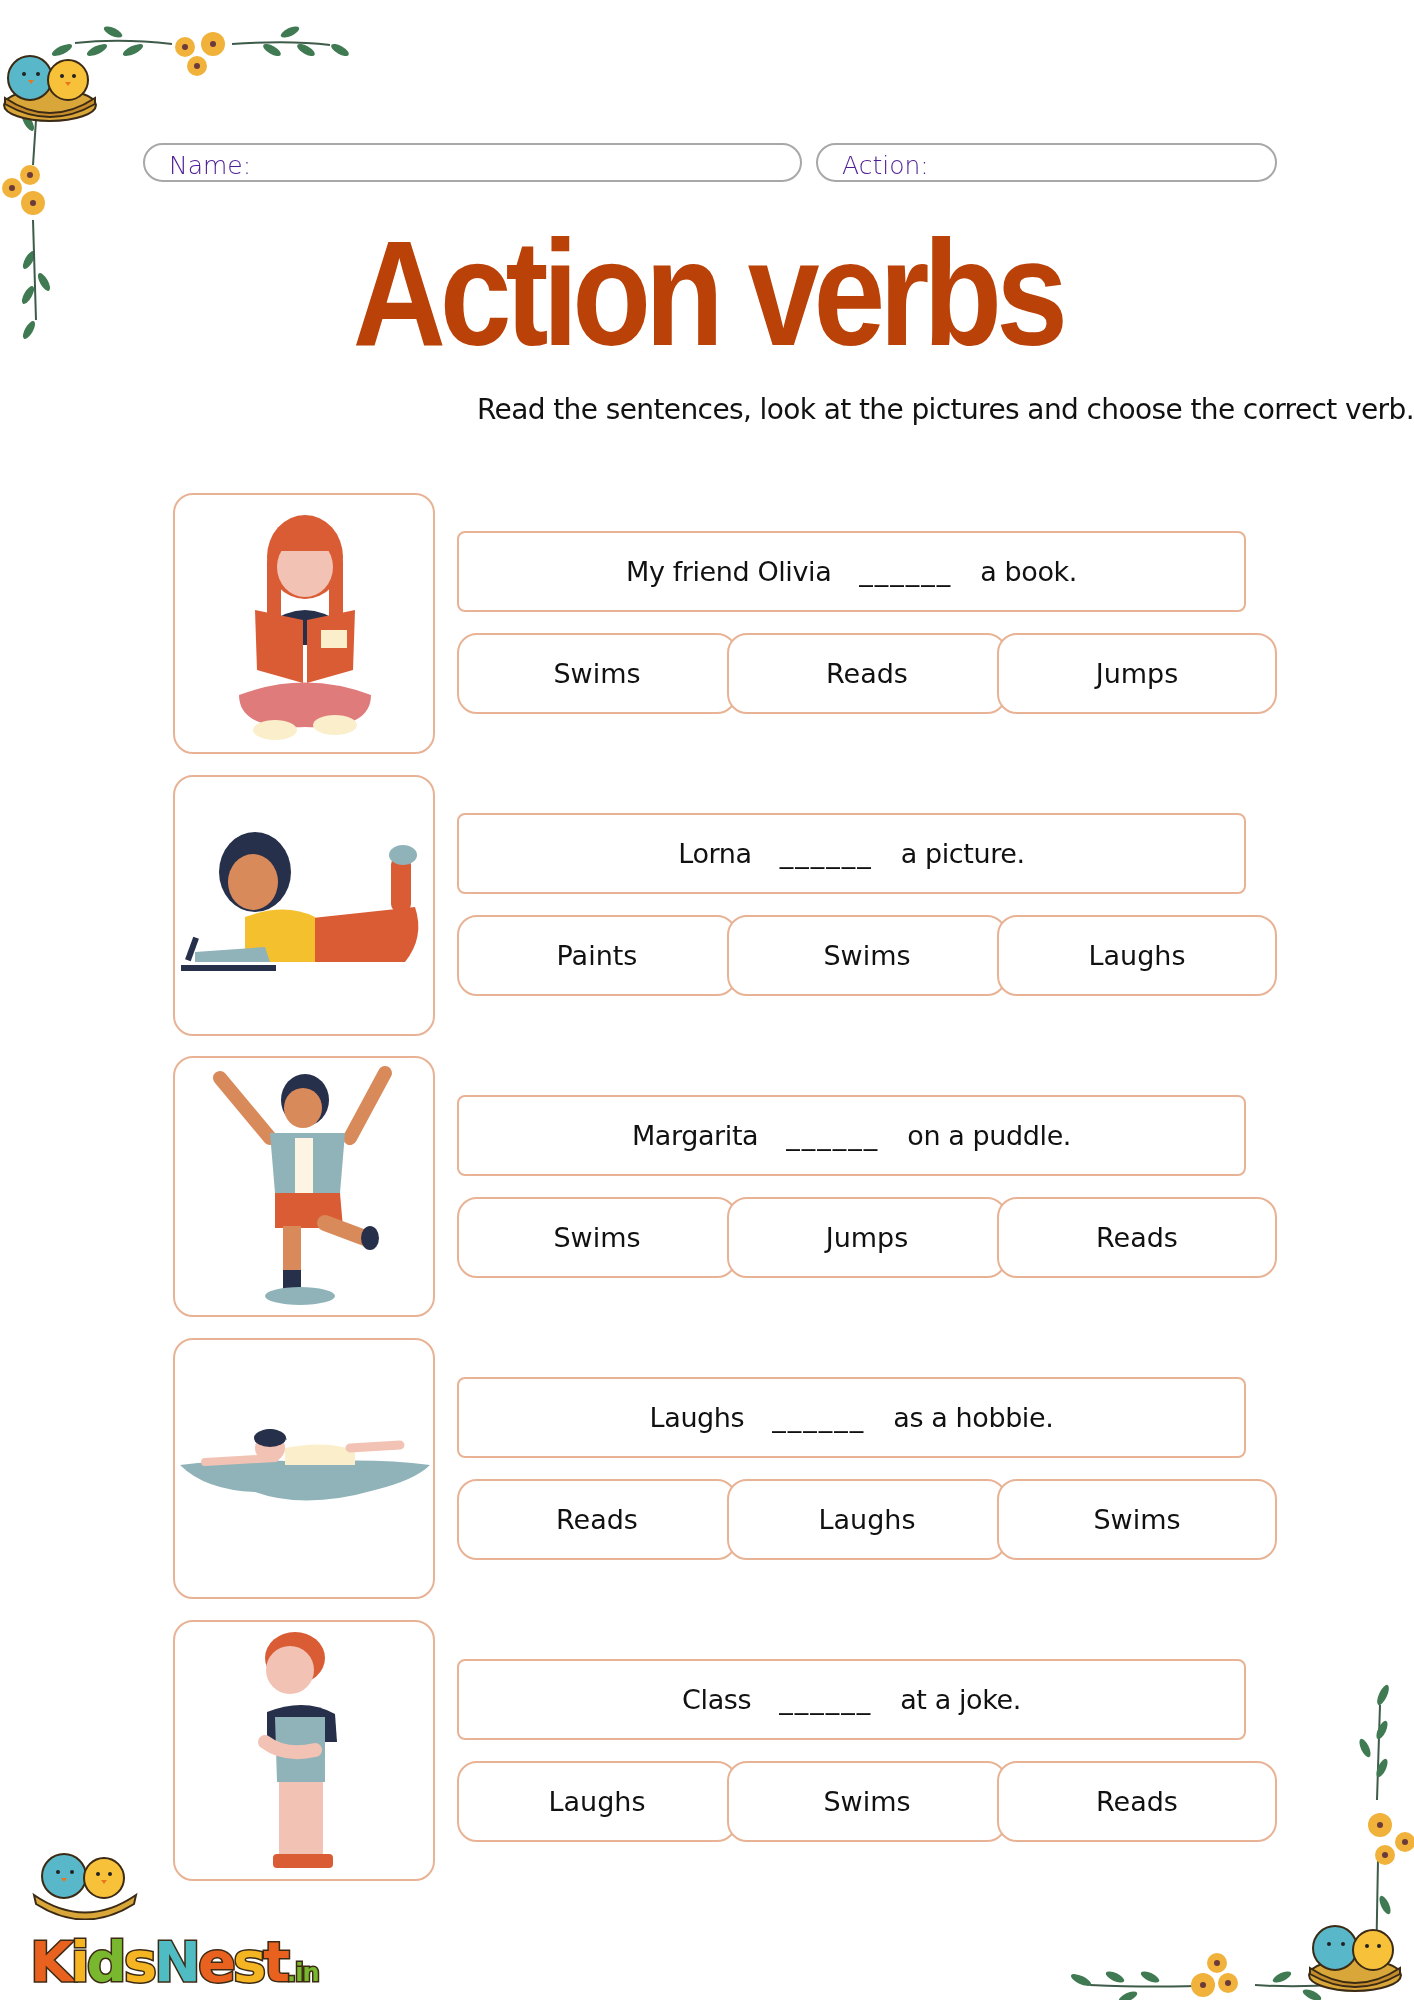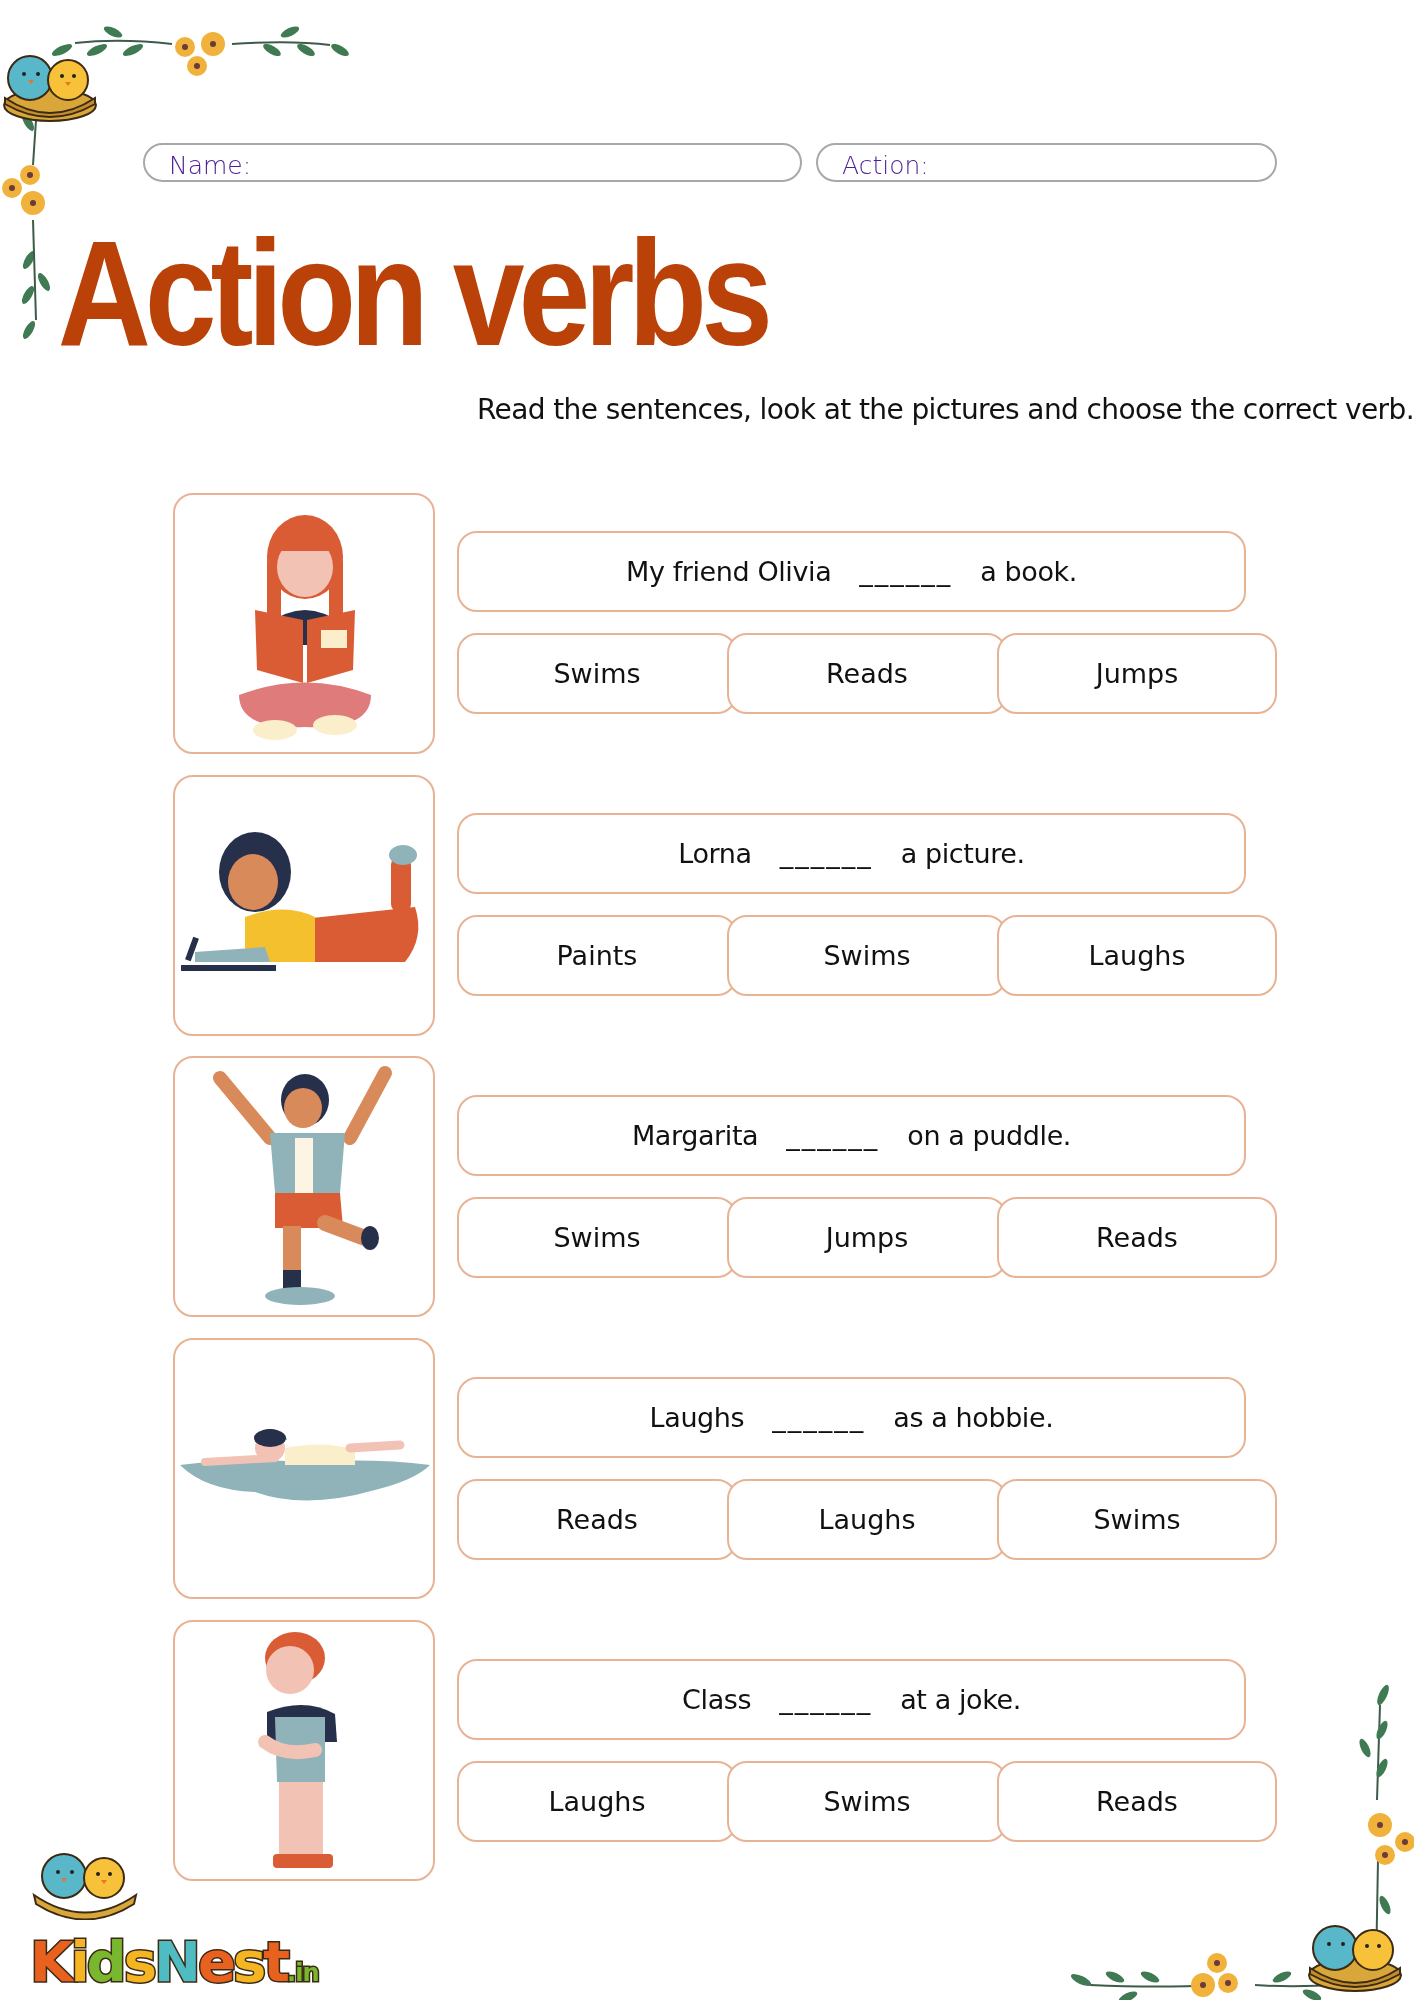--- a/index.html
+++ b/index.html
@@ -1,25 +1,25 @@
 <!DOCTYPE html>
 <html><head>
 <meta charset="utf-8">
 <style>
   html, body { margin:0; padding:0; background:#ffffff; }
   body { width:1414px; height:2000px; position:relative; overflow:hidden; font-family:"Liberation Sans", sans-serif; color:#111; }
   .abs { position:absolute; }
   .field { position:absolute; top:143px; height:39px; border:2px solid #a8a8a8; border-radius:22px; box-sizing:border-box; }
   .field span { position:absolute; left:24px; top:6px; font-size:25px; color:#4c1d95; font-family:"DejaVu Sans", sans-serif; font-weight:300; }
-  #title { position:absolute; left:0; width:1414px; top:218px; font-size:150px; font-weight:bold; color:#BA4108; letter-spacing:-7px; line-height:150px; font-family:"Liberation Sans", sans-serif; }
+  #title { position:absolute; left:0; width:1414px; top:218px; text-align:center; font-size:150px; font-weight:bold; color:#BA4108; letter-spacing:-7px; line-height:150px; font-family:"Liberation Sans", sans-serif; }
   #title span { display:inline-block; transform:scaleX(0.86); transform-origin:center; }
   #instr { position:absolute; left:0; width:1414px; top:393px; text-align:right; font-size:28px; color:#111; font-family:"DejaVu Sans", sans-serif; letter-spacing:-0.6px; }
   .card { position:absolute; left:173px; width:262px; height:261px; border:2px solid #e8b395; border-radius:20px; box-sizing:border-box; background:#fff; overflow:hidden; }
   .card svg { position:absolute; left:0; top:0; width:258px; height:257px; }
-  .sent { position:absolute; left:457px; width:789px; height:81px; border:2px solid #e8b395; border-radius:20px; box-sizing:border-box; display:flex; align-items:center; justify-content:center; font-size:27px; font-family:"DejaVu Sans", sans-serif; color:#111; letter-spacing:-0.4px; }
+  .sent { position:absolute; left:457px; width:789px; height:81px; border:2px solid #e8b395; border-radius:8px; box-sizing:border-box; display:flex; align-items:center; justify-content:center; font-size:27px; font-family:"DejaVu Sans", sans-serif; color:#111; letter-spacing:-0.4px; }
   .opt { position:absolute; width:280px; height:81px; border:2px solid #e8b395; border-radius:20px; box-sizing:border-box; display:flex; align-items:center; justify-content:center; font-size:27px; font-family:"DejaVu Sans", sans-serif; color:#111; cursor:pointer; background:#fff; }
   .blank { letter-spacing:2px; margin:0 28px; }
   .logo-text { position:absolute; left:30px; top:1922px; font-size:56px; font-weight:bold; font-family:"DejaVu Sans", sans-serif; letter-spacing:-3px; -webkit-text-stroke:3px #3b2a14; paint-order:stroke fill; line-height:80px; }
   .logo-text small { font-size:24px; letter-spacing:-1px; }
 </style>
 </head>
 <body>
 
 <svg class="abs" style="left:0;top:0" width="360" height="350" viewBox="0 0 360 350">
   <path d="M75 43 Q 120 38 172 44" stroke="#3e5b4a" stroke-width="2" fill="none"></path>

